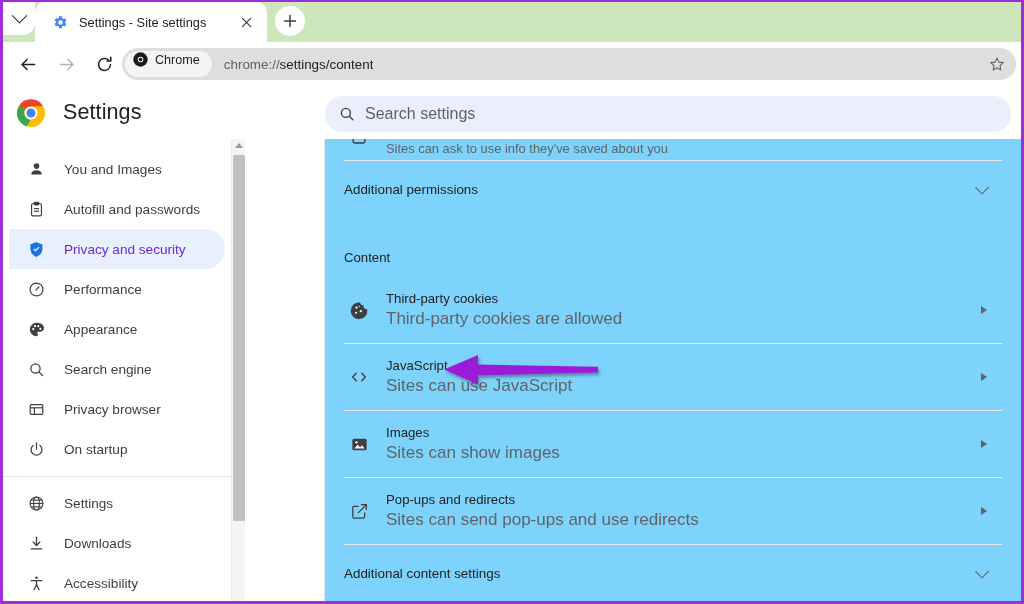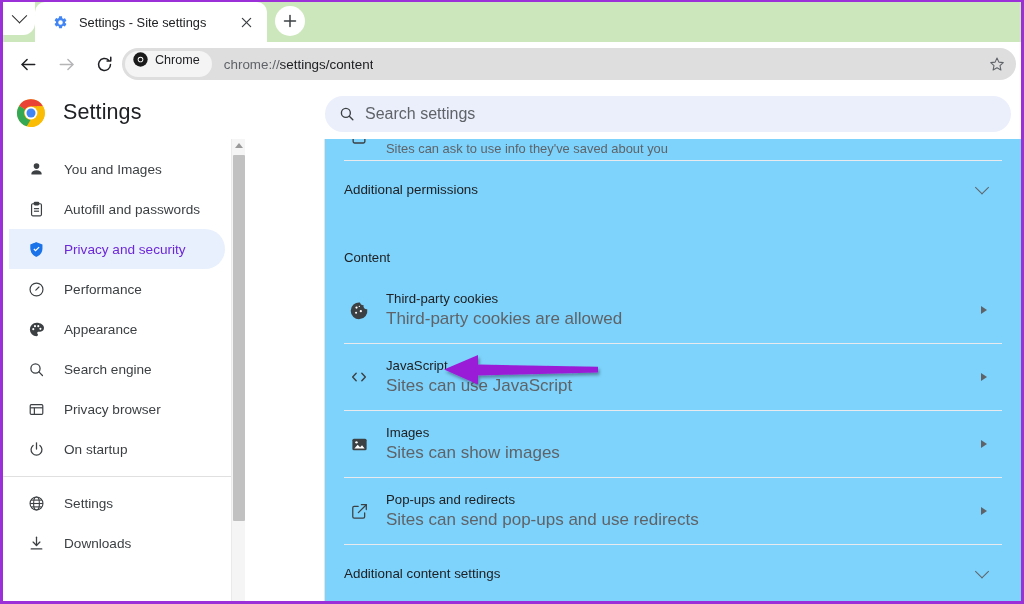--- a/index.html
+++ b/index.html
@@ -441,20 +441,32 @@
       <span class="si-icon">
         <svg width="17" height="17" viewBox="0 0 20 20" fill="none" stroke="#3c4043" stroke-width="1.5" stroke-linecap="round" stroke-linejoin="round">
           <line x1="10" y1="2.6" x2="10" y2="12"></line>
             <polyline points="6,8.3 10,12.3 14,8.3"></polyline>
           <line x1="3.8" y1="16.4" x2="16.2" y2="16.4" stroke-width="1.6"></line>
         </svg>
       </span>
       <span class="si-label">Downloads</span>
     </div>
 
+    <div class="side-item">
+      <span class="si-icon">
+        <svg width="17" height="17" viewBox="0 0 20 20" fill="none" stroke="#3c4043" stroke-width="1.5" stroke-linecap="round">
+          <circle cx="10" cy="3.3" r="1.5" fill="#3c4043" stroke="none"></circle>
+          <line x1="3.6" y1="6.6" x2="16.4" y2="6.6"></line>
+          <line x1="10" y1="6.6" x2="10" y2="12"></line>
+          <line x1="10" y1="11.6" x2="7" y2="17.3"></line>
+            <line x1="10" y1="11.6" x2="13" y2="17.3"></line>
+        </svg>
+      </span>
+      <span class="si-label">Accessibility</span>
+    </div>
   </div>
 
   <div class="side-scroll">
     <span class="arrow-up"></span>
     <span class="thumb"></span>
   </div>
 
   <div class="vsep"></div>
 
   <div class="content">

